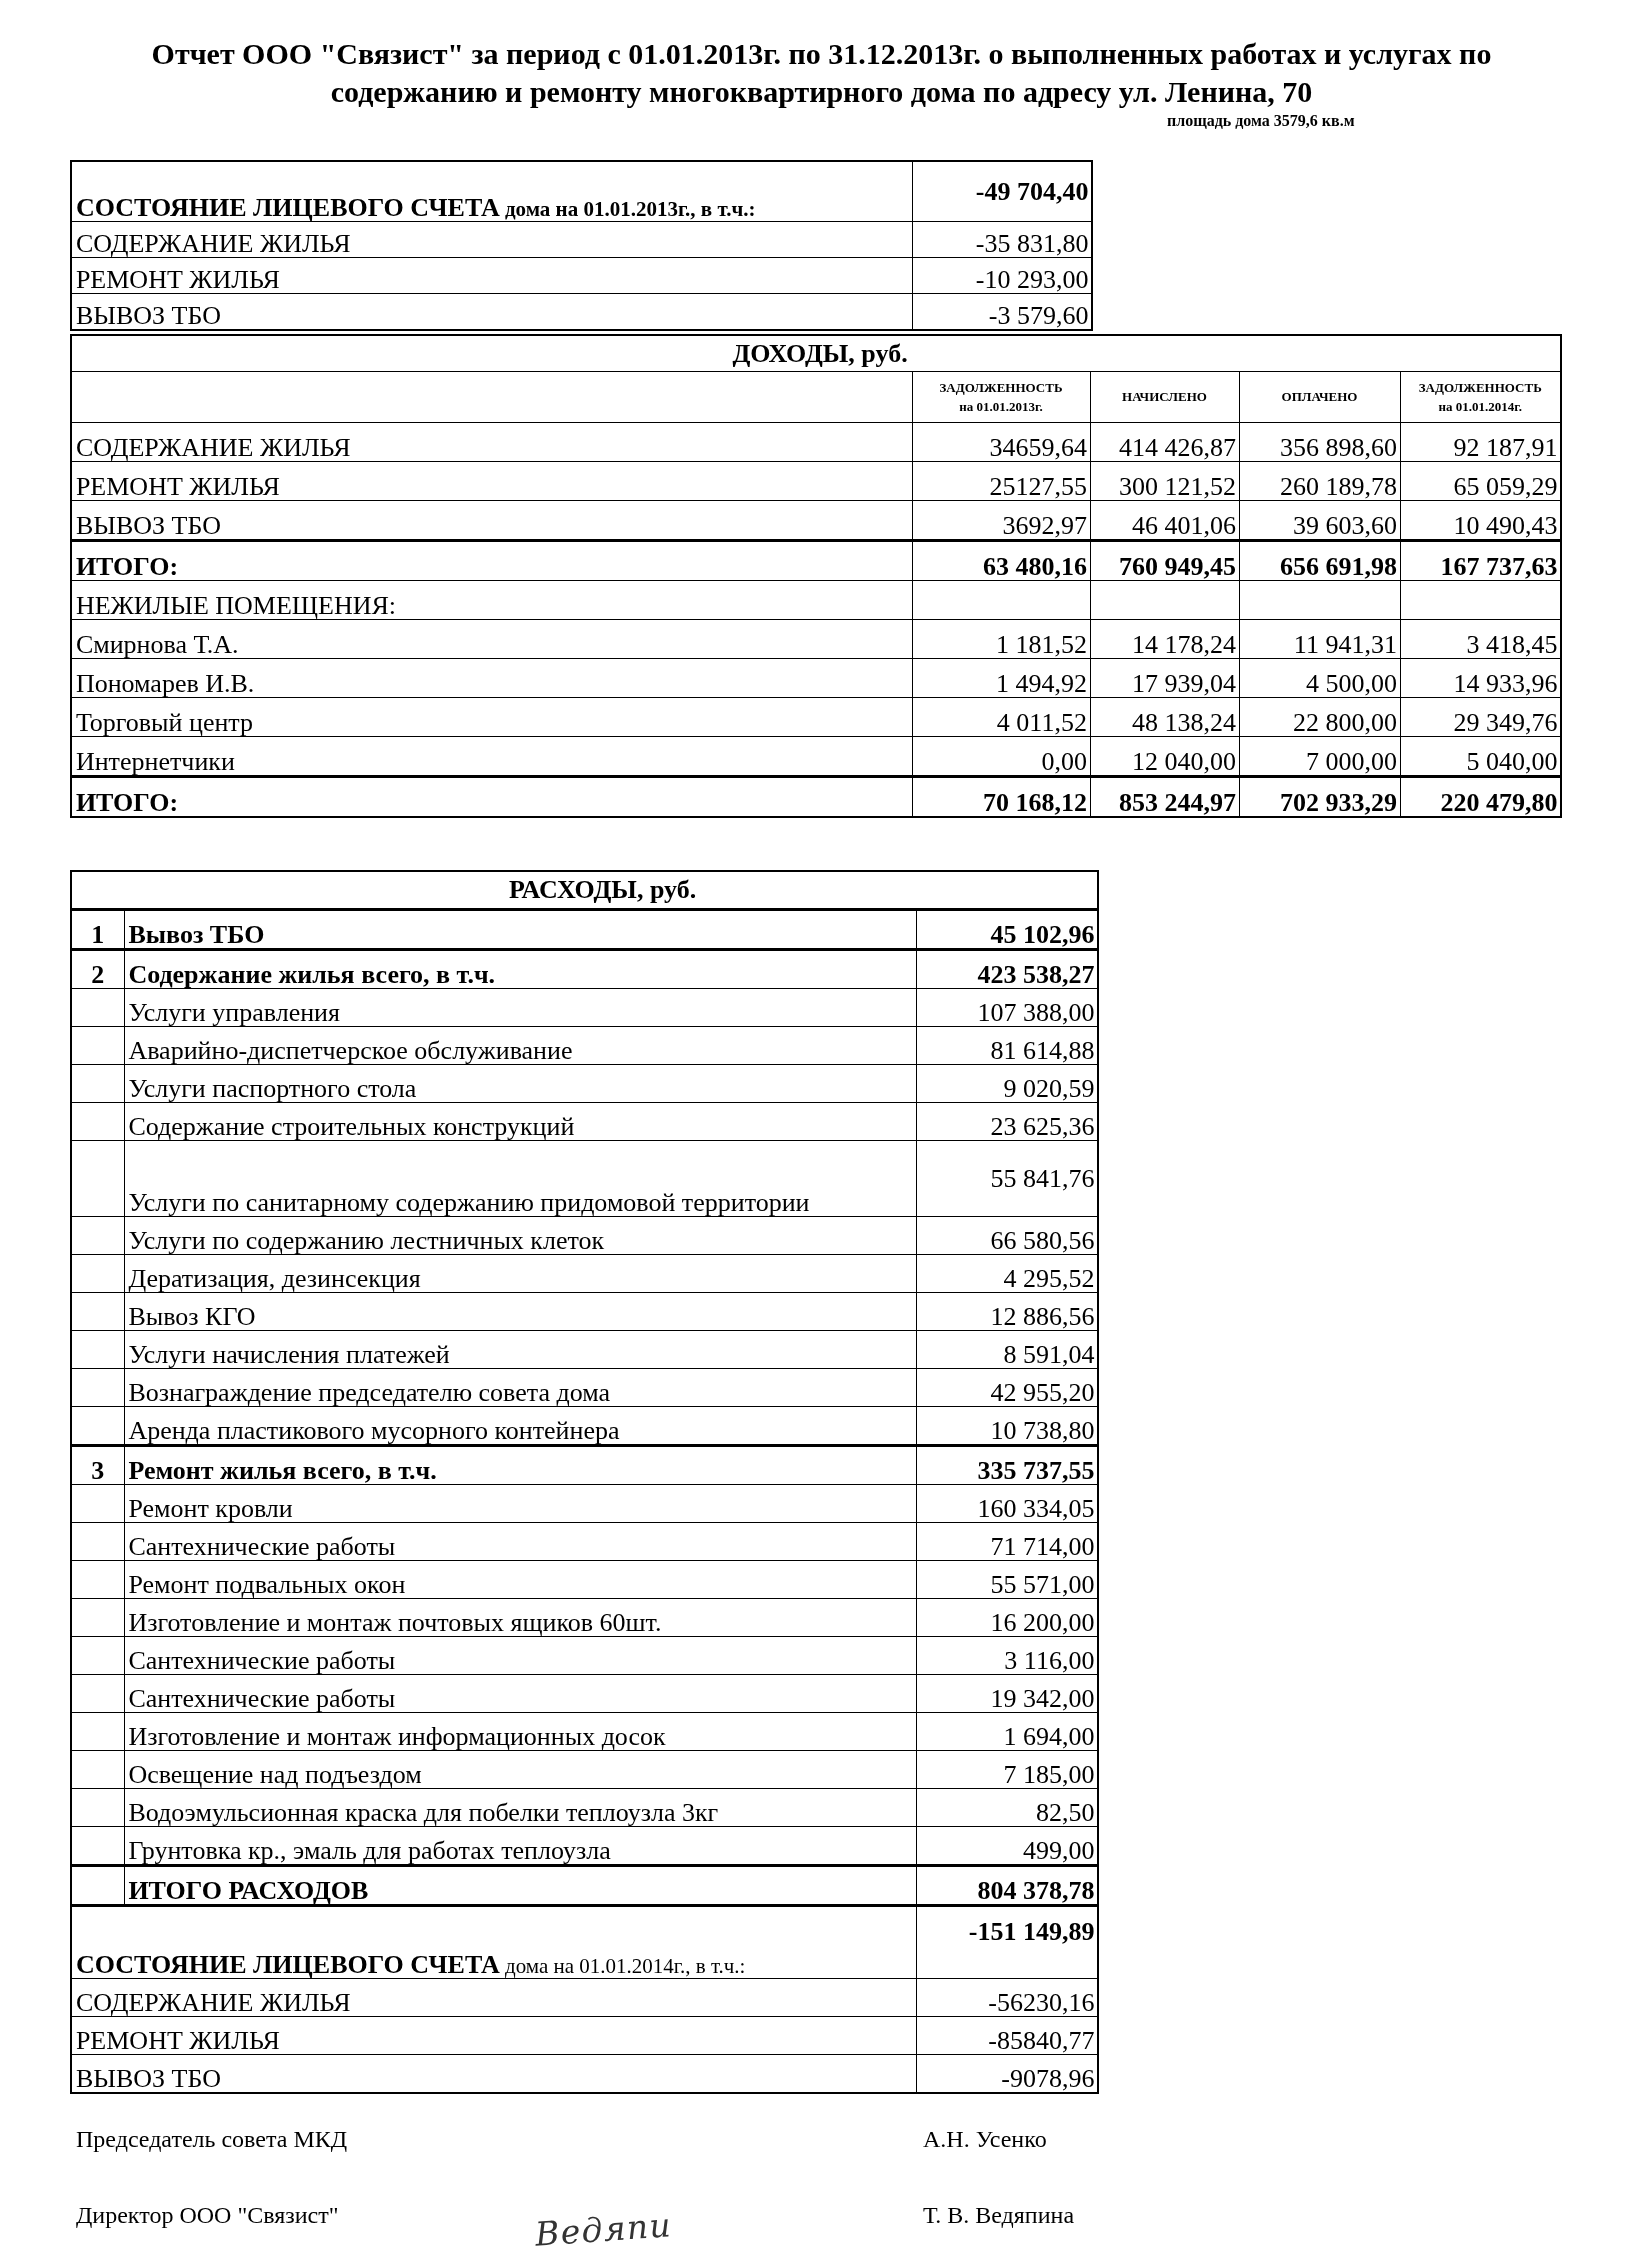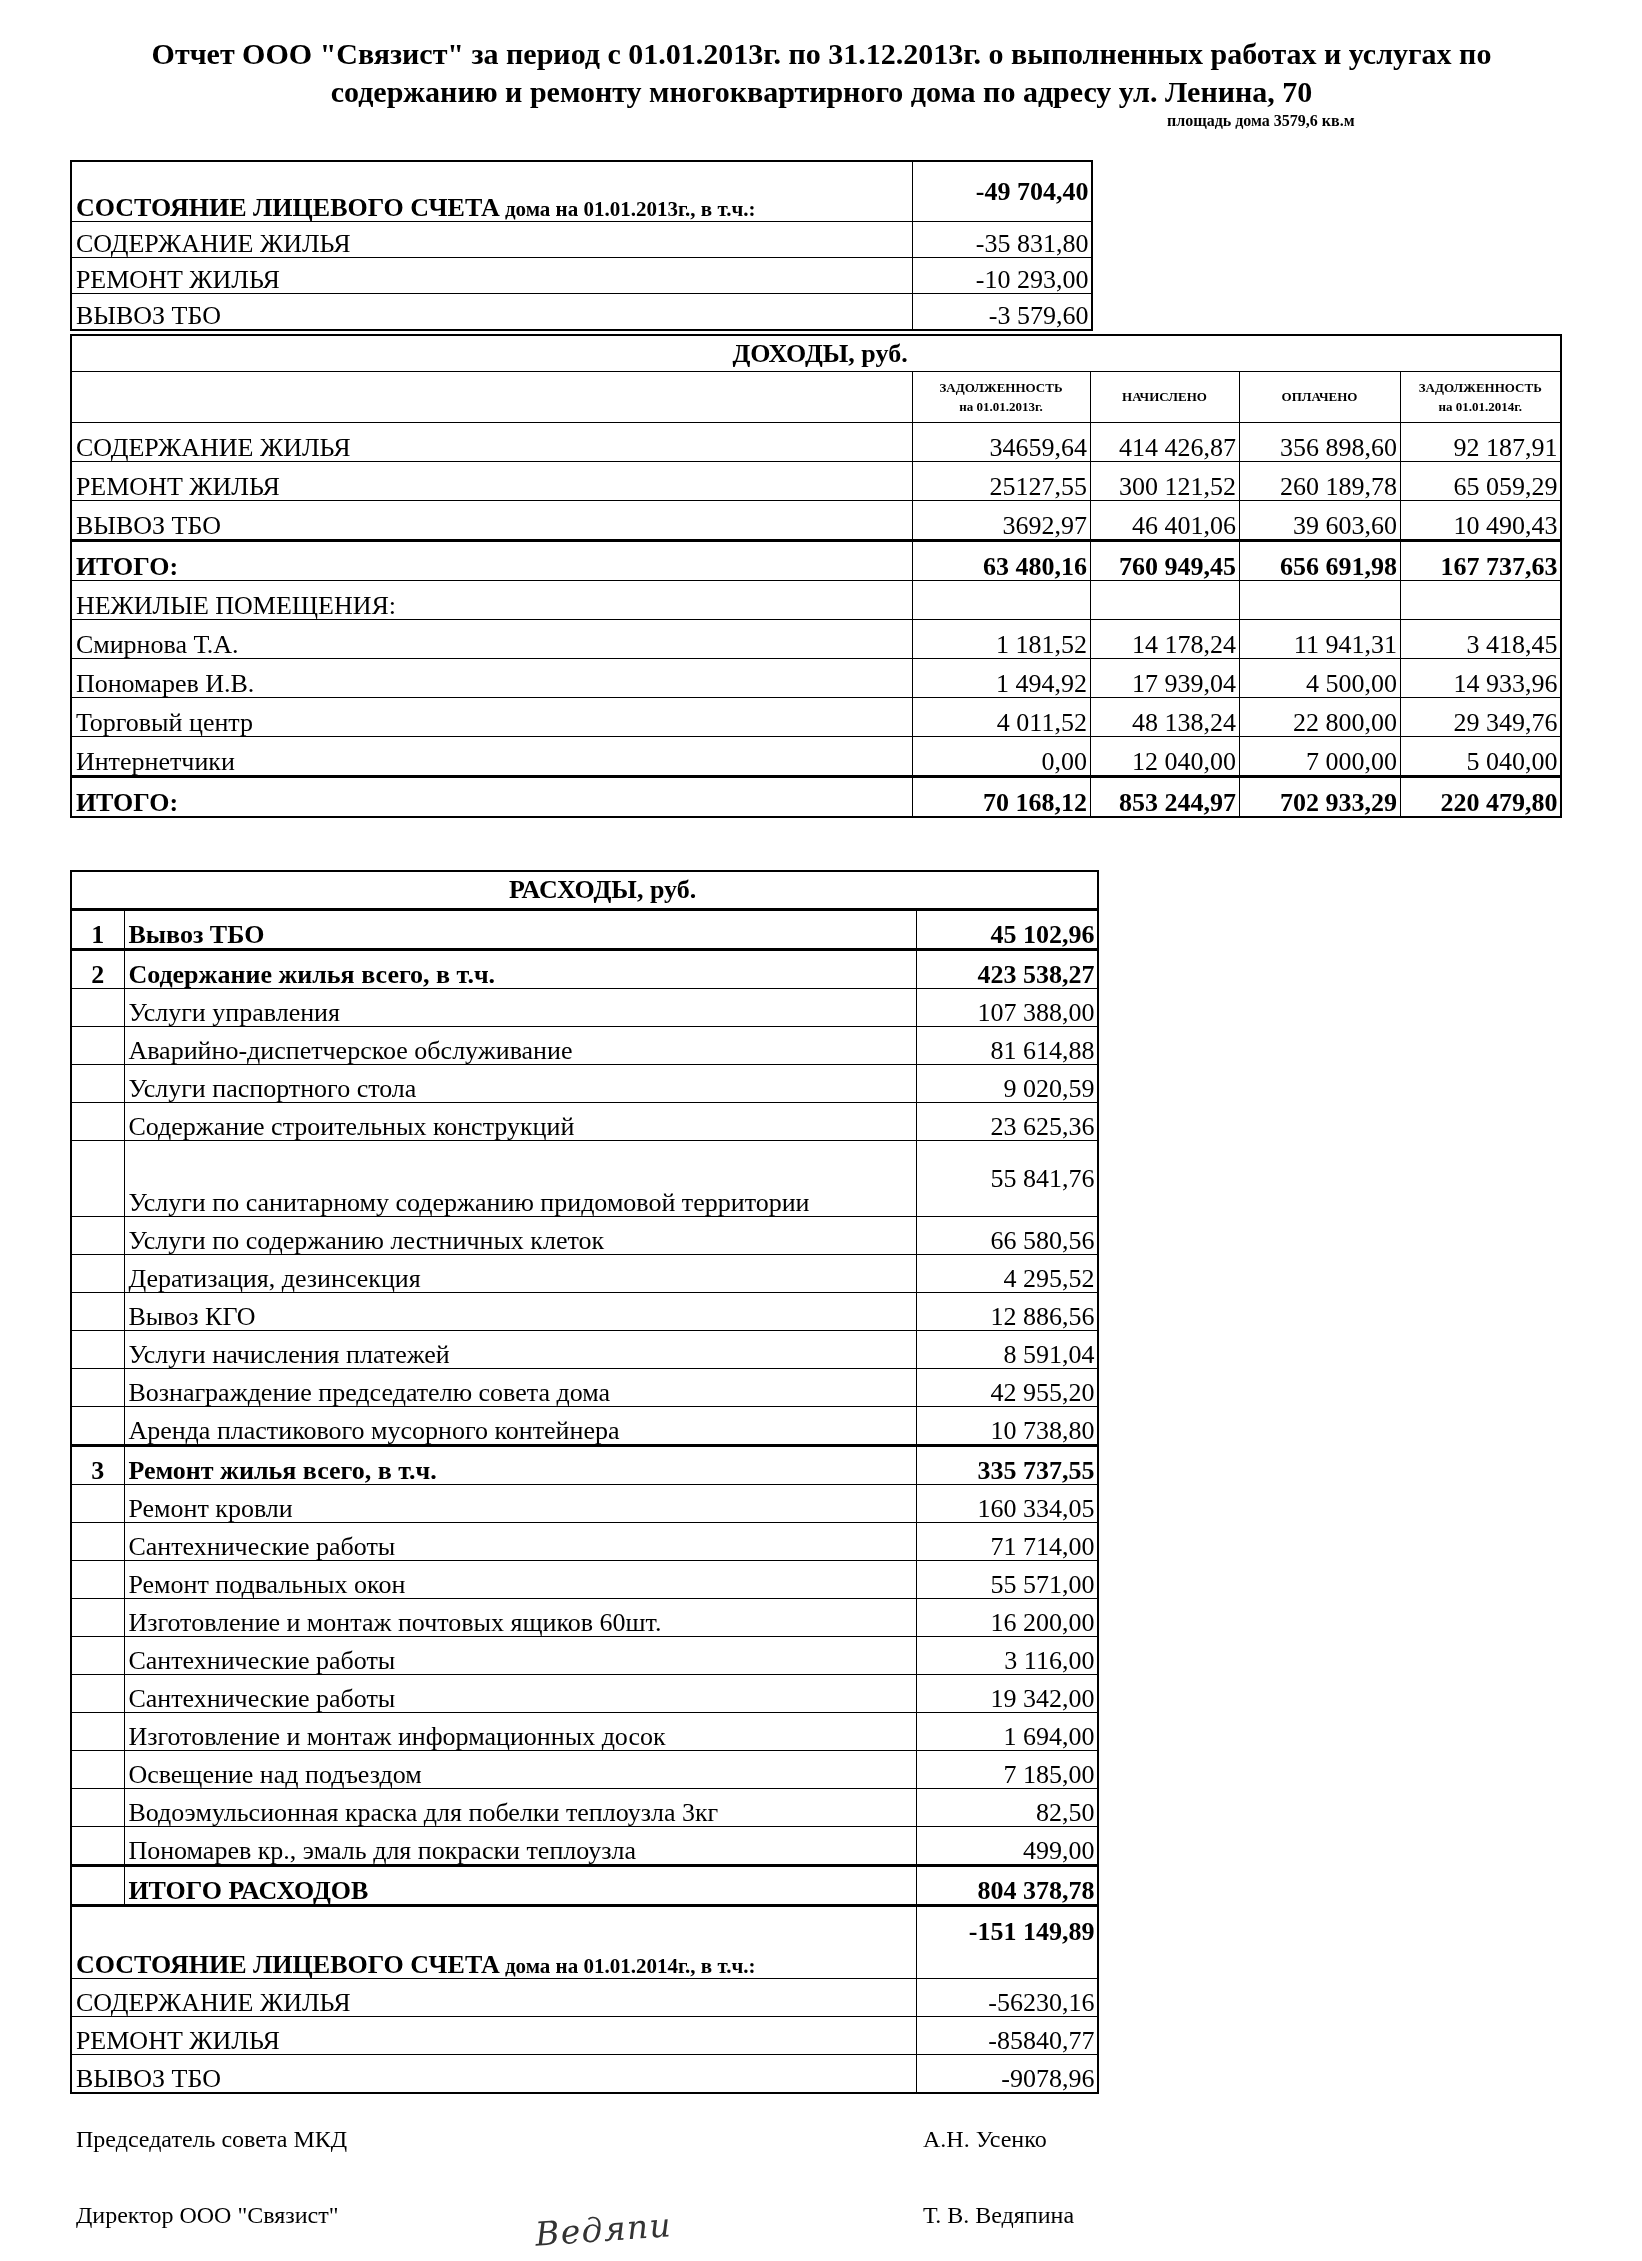--- a/index.html
+++ b/index.html
@@ -297,32 +297,32 @@
         <td>Освещение над подъездом</td>
         <td class="num">7 185,00</td>
       </tr>
       <tr>
         <td></td>
         <td>Водоэмульсионная краска для побелки теплоузла 3кг</td>
         <td class="num">82,50</td>
       </tr>
       <tr>
         <td></td>
-        <td>Пономарев кр., эмаль для покраски теплоузла</td>
+        <td>Грунтовка кр., эмаль для работах теплоузла</td>
         <td class="num">499,00</td>
       </tr>
     </tbody>
   <tbody>
       <tr class="thick">
     <td></td>
     <td class="bold">ИТОГО РАСХОДОВ</td>
     <td class="num bold">804 378,78</td>
   </tr>
   <tr class="closing thick">
-    <td colspan="2"><span style="font-weight:bold;font-size:26px">СОСТОЯНИЕ ЛИЦЕВОГО СЧЕТА</span><span style="font-weight:bold;font-size:21px"> дома  на 01.01.2014г., в т.ч.:</span></td>
+    <td colspan="2"><span style="font-weight:bold;font-size:26px">СОСТОЯНИЕ ЛИЦЕВОГО СЧЕТА</span><span style="font-weight:normal;font-size:21px"> дома  на 01.01.2014г., в т.ч.:</span></td>
     <td class="num bold">-151 149,89</td>
   </tr>
   <tr>
     <td colspan="2">СОДЕРЖАНИЕ ЖИЛЬЯ</td>
     <td class="num">-56230,16</td>
   </tr>
   <tr>
     <td colspan="2">РЕМОНТ ЖИЛЬЯ</td>
     <td class="num">-85840,77</td>
   </tr>

